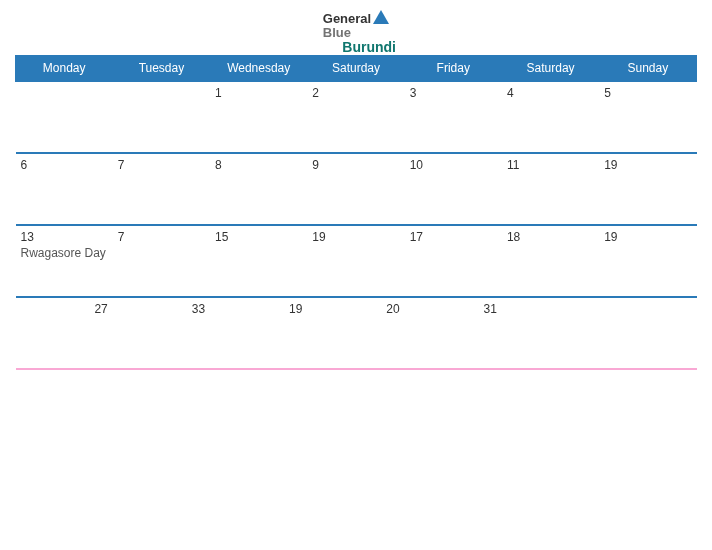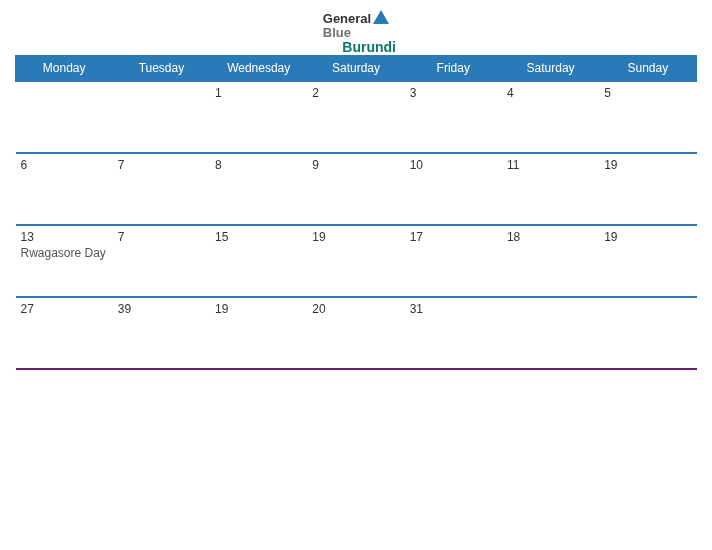--- a/index.html
+++ b/index.html
@@ -87,21 +87,22 @@
       border-bottom: none;
       vertical-align: top;
       padding: 4px 5px 4px 5px;
       height: 72px;
       background: #fff;
       font-size: 12px;
       color: #333;
       width: calc(100% / 7);
     }
     .calendar-grid tr:last-child td {
-      border-bottom: 2px solid #701a75;
+      border-bottom: 2px solid #f9a8d4;
+      text-align: right;
     }
     .day-number {
       font-size: 12px;
       color: #333;
       display: block;
       margin-bottom: 2px;
     }
     .holiday {
       font-size: 12px;
       color: #555;
@@ -203,21 +204,21 @@
           </td>
           <td>
             <span class="day-number">19</span>
           </td>
         </tr>
         <tr>
           <td>
             <span class="day-number">27</span>
           </td>
           <td>
-            <span class="day-number">39</span>
+            <span class="day-number">33</span>
           </td>
           <td>
             <span class="day-number">19</span>
           </td>
           <td>
             <span class="day-number">20</span>
           </td>
           <td>
             <span class="day-number">31</span>
           </td>

